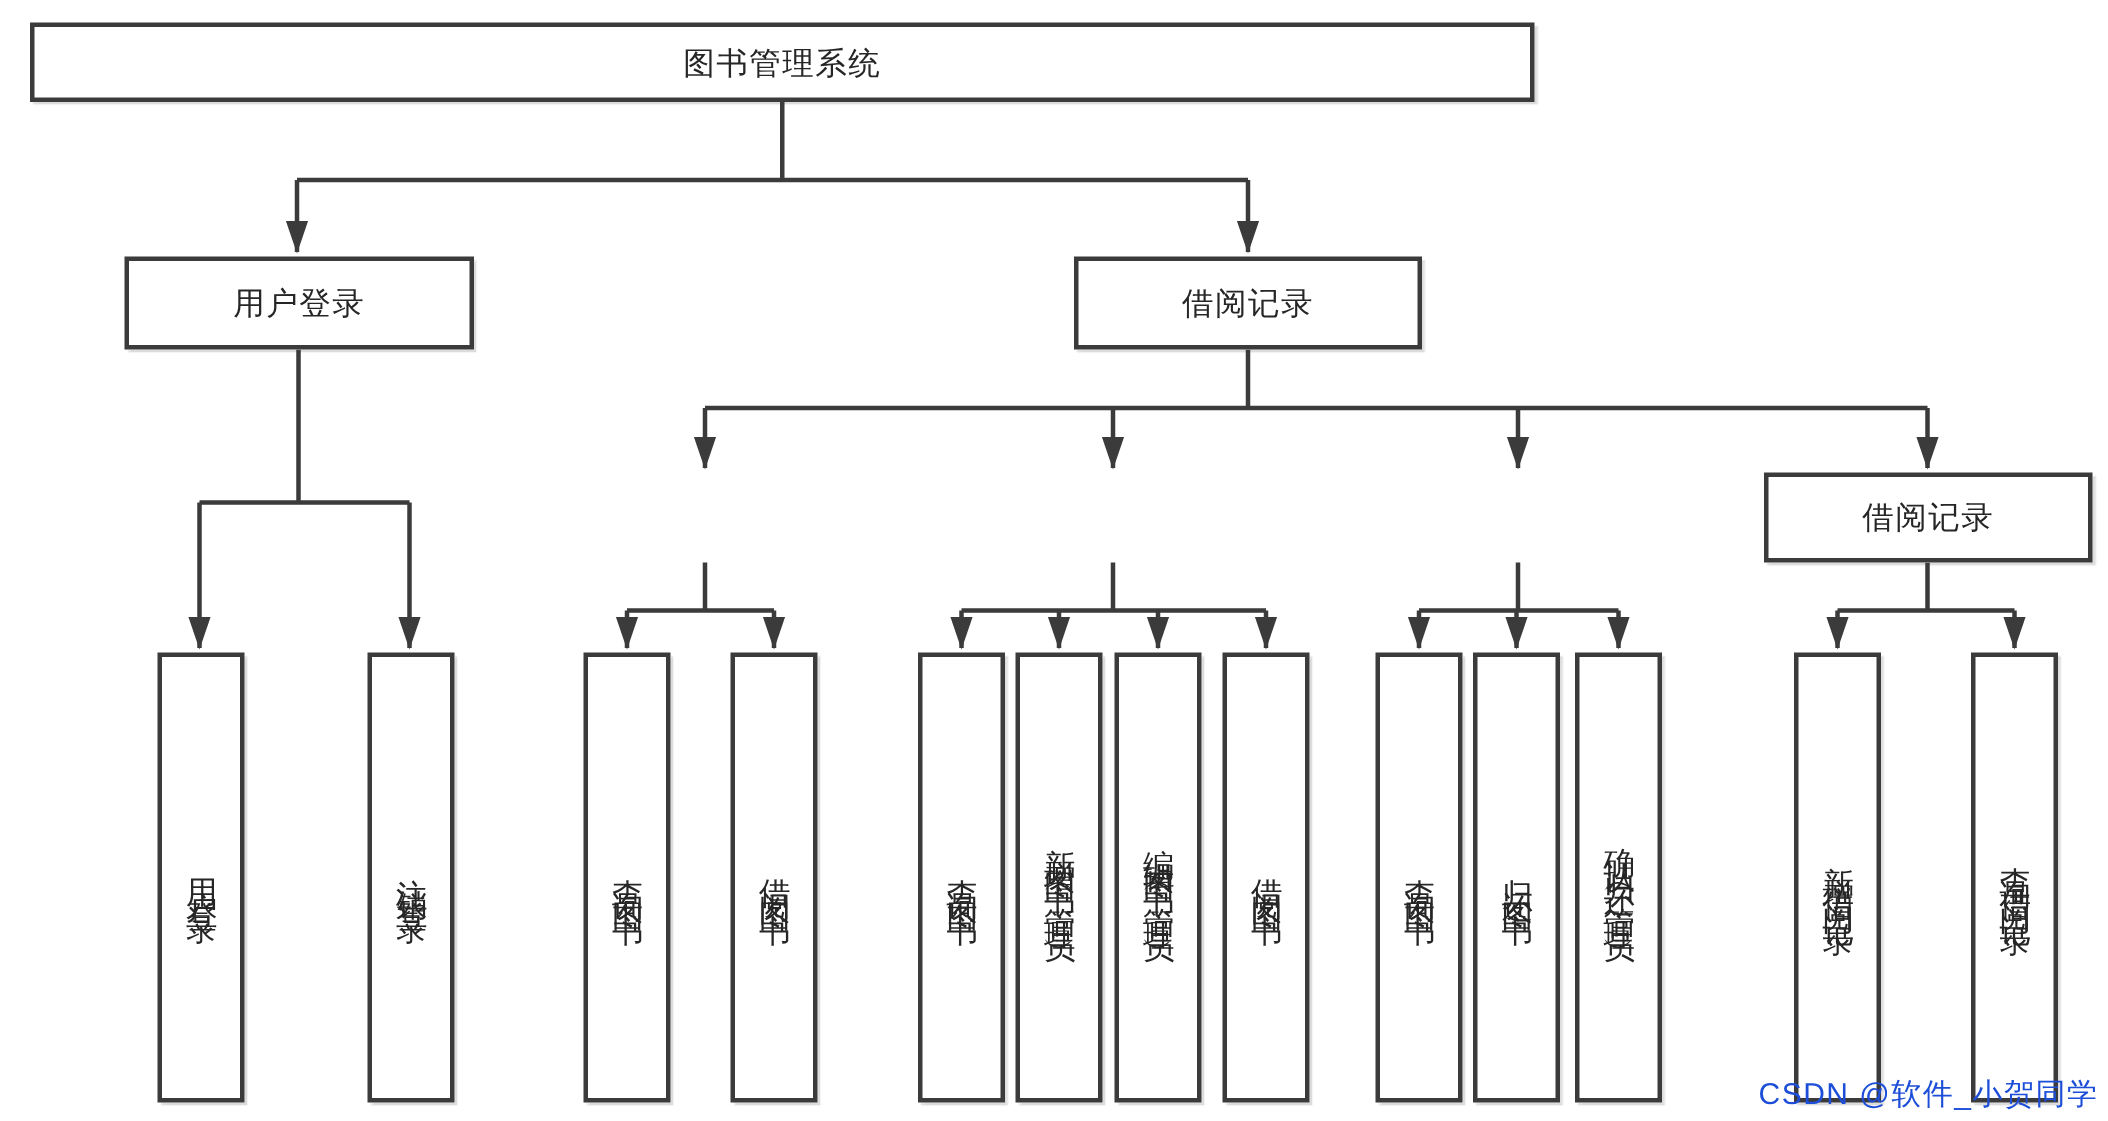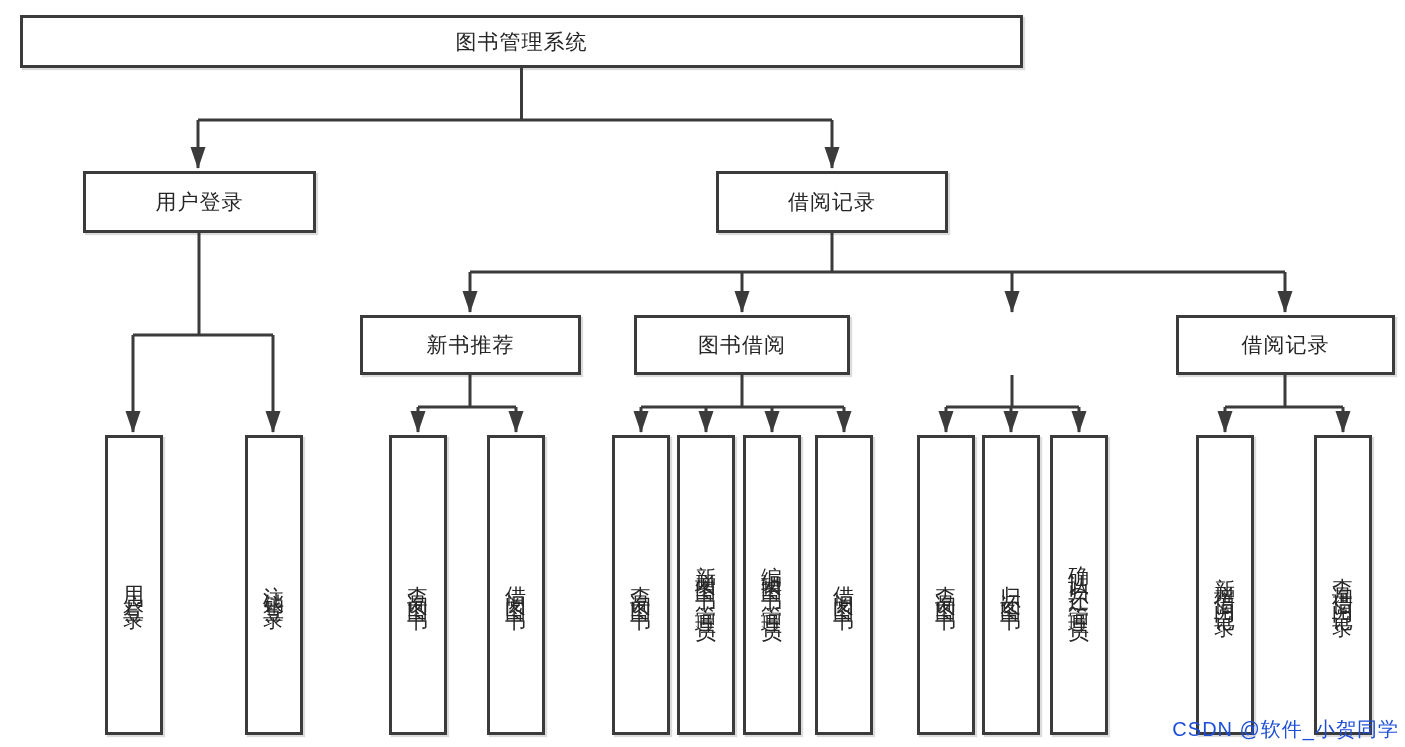--- a/index.html
+++ b/index.html
@@ -83,22 +83,20 @@
     <path class="cline" marker-end="url(#arw)" d="M1079 407 V432"></path>
     <path class="cline" marker-end="url(#arw)" d="M1225 407 V432"></path>
     <path class="cline" marker-end="url(#arw)" d="M1343 407 V432"></path>
   </svg>
 
   <div class="box" style="left:20px;top:15px;width:1003px;height:53px;">图书管理系统</div>
 
   <div class="box" style="left:83px;top:171px;width:233px;height:62px;">用户登录</div>
   <div class="box" style="left:716px;top:171px;width:232px;height:62px;">借阅记录</div>
 
-  <div class="box" style="left:360px;top:315px;width:221px;height:60px;">新书推荐</div>
-  <div class="box" style="left:634px;top:315px;width:216px;height:60px;">图书借阅</div>
   <div class="box" style="left:1176px;top:315px;width:219px;height:60px;">借阅记录</div>
 
   <div class="box vbox" style="left:105px;top:435px;width:58px;height:300px;">用户登录</div>
   <div class="box vbox" style="left:245px;top:435px;width:58px;height:300px;">注销登录</div>
 
   <div class="box vbox" style="left:389px;top:435px;width:58px;height:300px;">查询图书</div>
   <div class="box vbox" style="left:487px;top:435px;width:58px;height:300px;">借阅图书</div>
 
   <div class="box vbox" style="left:612px;top:435px;width:58px;height:300px;">查询图书</div>
   <div class="box vbox" style="left:677px;top:435px;width:58px;height:300px;">新增图书（管理员）</div>

